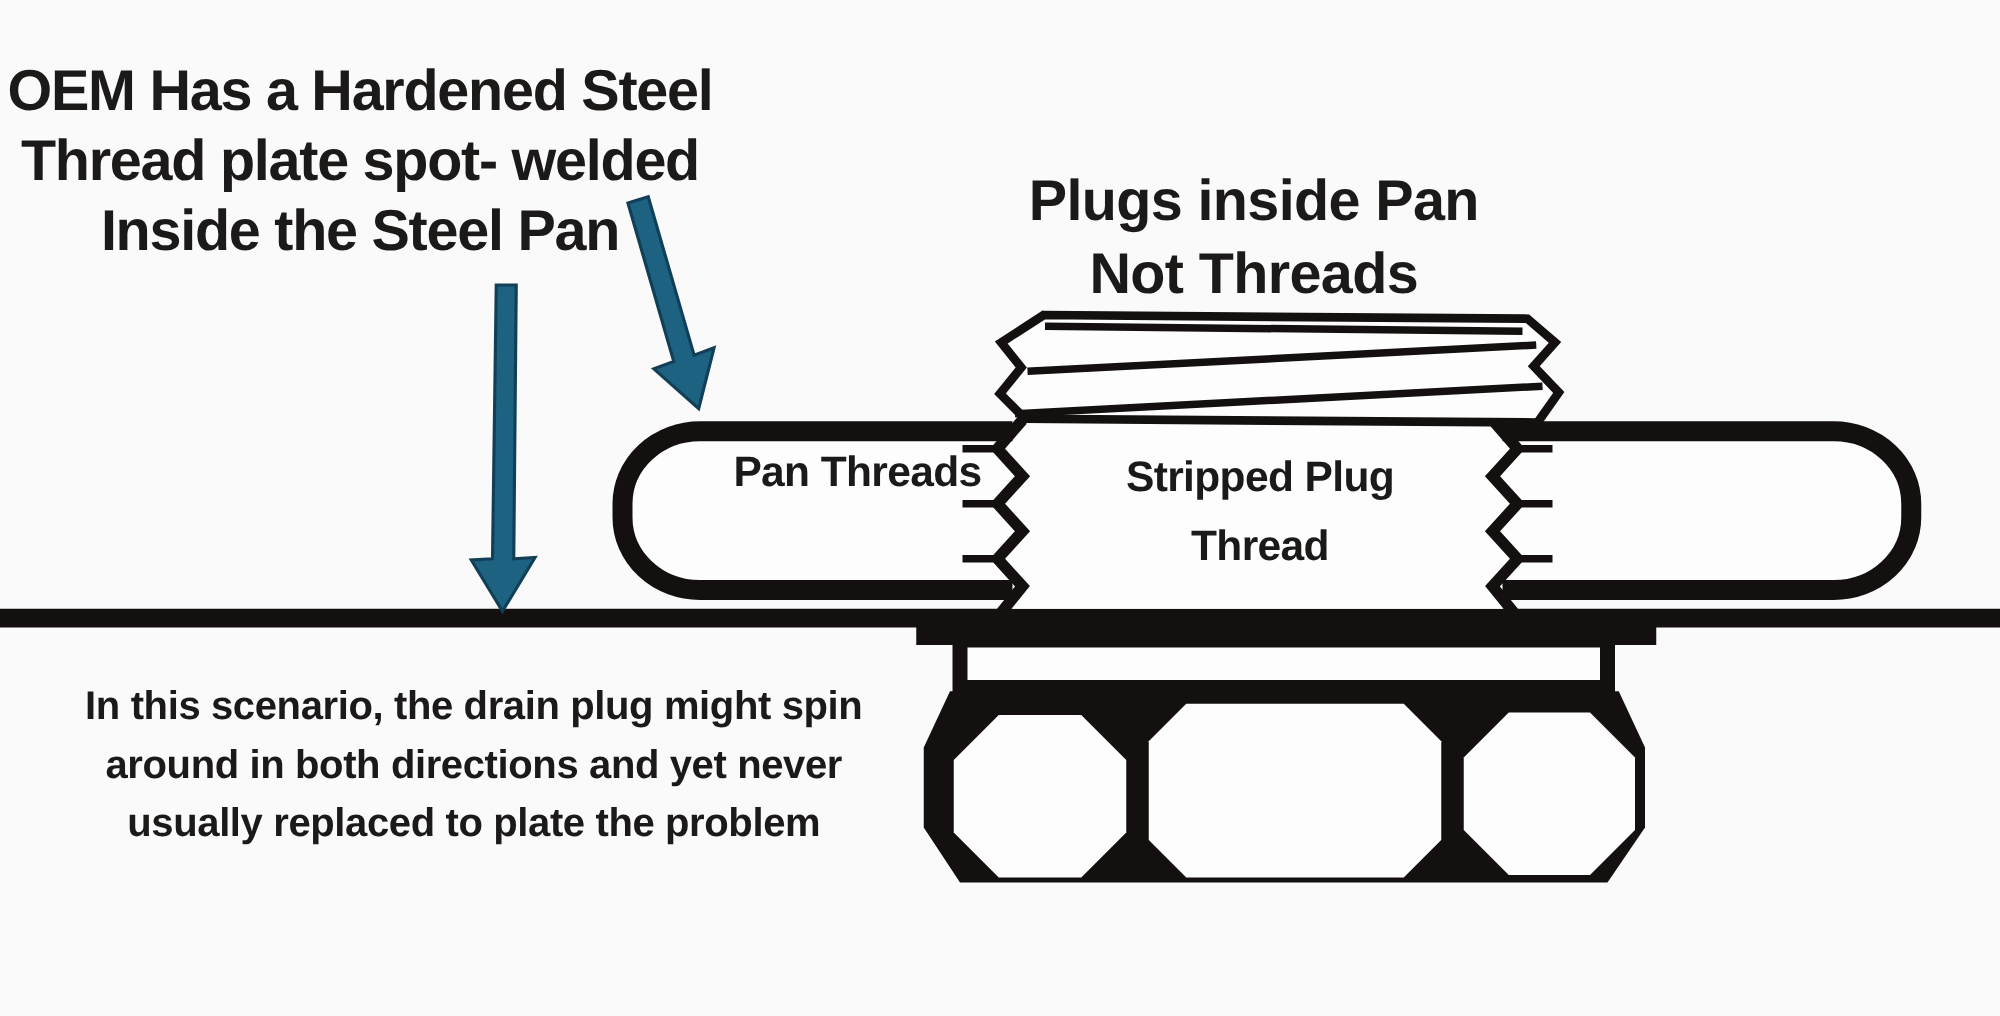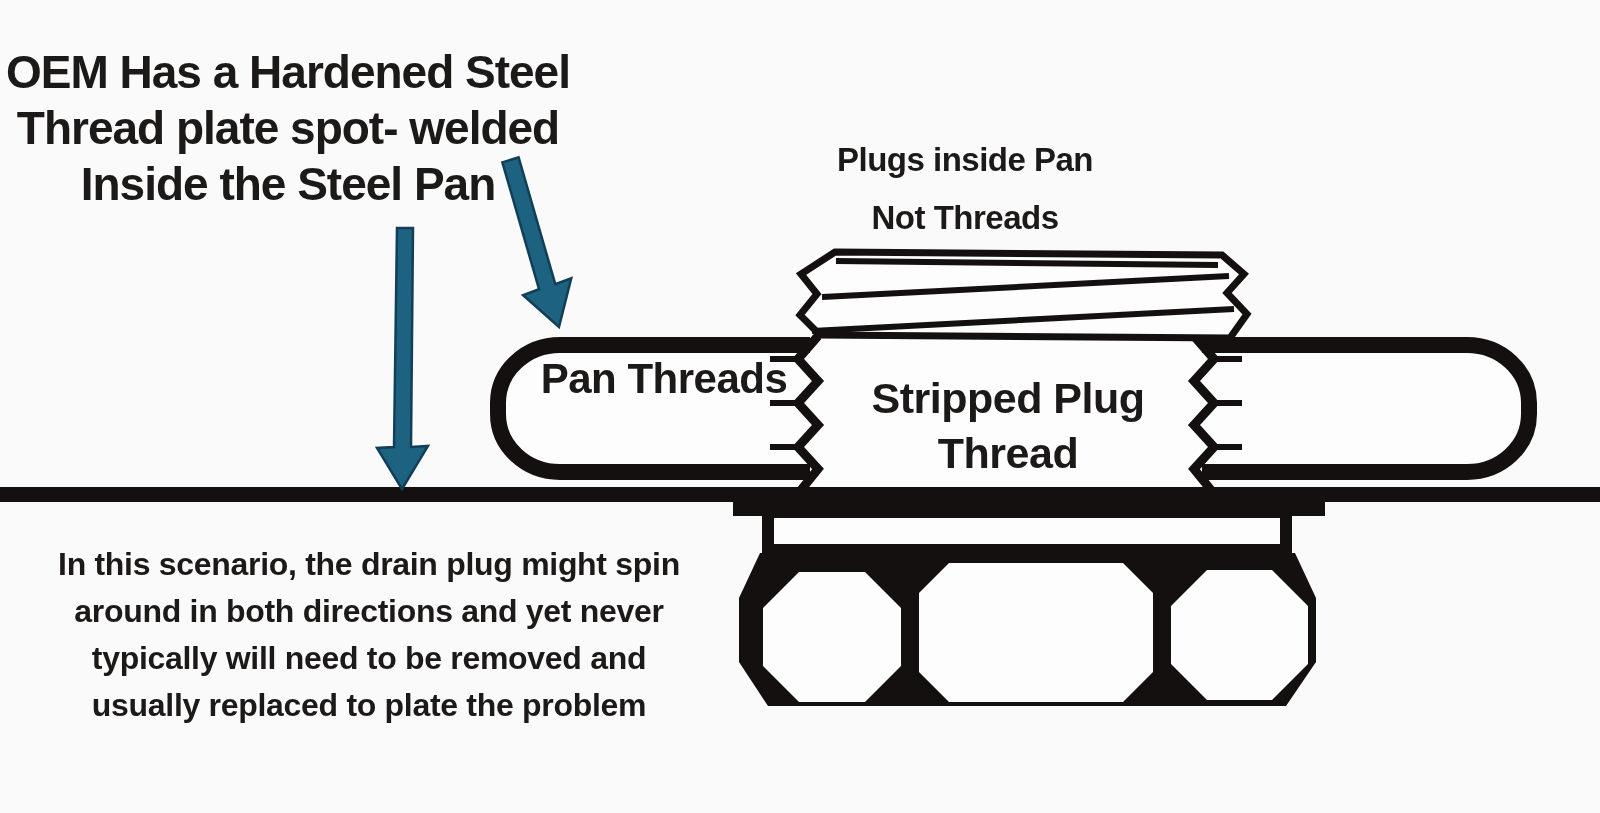--- a/index.html
+++ b/index.html
@@ -18,33 +18,33 @@
     font-weight:700;
     color:#1c1919;
     white-space:nowrap;
   }
   .label div{white-space:nowrap;}
   .heading{
     left:0px; top:44px; width:576px;
     font-size:46px; line-height:56px; letter-spacing:-1px;
   }
   .plug-top-label{
-    left:750px; top:131px; width:430px;
-    font-size:33px; line-height:58px; letter-spacing:-0.5px;
+    left:788px; top:131px; width:430px;
+    font-size:46px; line-height:58px; letter-spacing:-0.5px;
   }
   .plate-label{
-    left:514px; top:351px; width:300px;
-    font-size:42px; line-height:55px; letter-spacing:-0.5px;
+    left:536px; top:351px; width:300px;
+    font-size:34px; line-height:55px; letter-spacing:-0.5px;
   }
   .plug-label{
     left:820px; top:355px; width:376px;
-    font-size:43px; line-height:55px; letter-spacing:-0.5px;margin-top:16px;
+    font-size:34px; line-height:55px; letter-spacing:-0.5px;
   }
   .footer{
-    left:8px; top:541px; width:722px;
+    left:18px; top:541px; width:722px;
     font-size:32px; line-height:47px; letter-spacing:-0.3px;
   }
   .ink-stroke{stroke:#141010;fill:none;}
   .arrow{stroke:#123f58;stroke-width:2.5;}
 </style>
 </head>
 <body>
 
 <div class="stage">
 
@@ -111,17 +111,16 @@
   </div>
 
   <div class="label plug-label">
     <div>Stripped Plug</div>
     <div>Thread</div>
   </div>
 
   <div class="label footer">
     <div>In this scenario, the drain plug might spin</div>
     <div>around in both directions and yet never</div>
-    <div>typically will need to be removed and</div>
     <div>usually replaced to plate the problem</div>
   </div>
 
 </div>
 
 </body></html>

